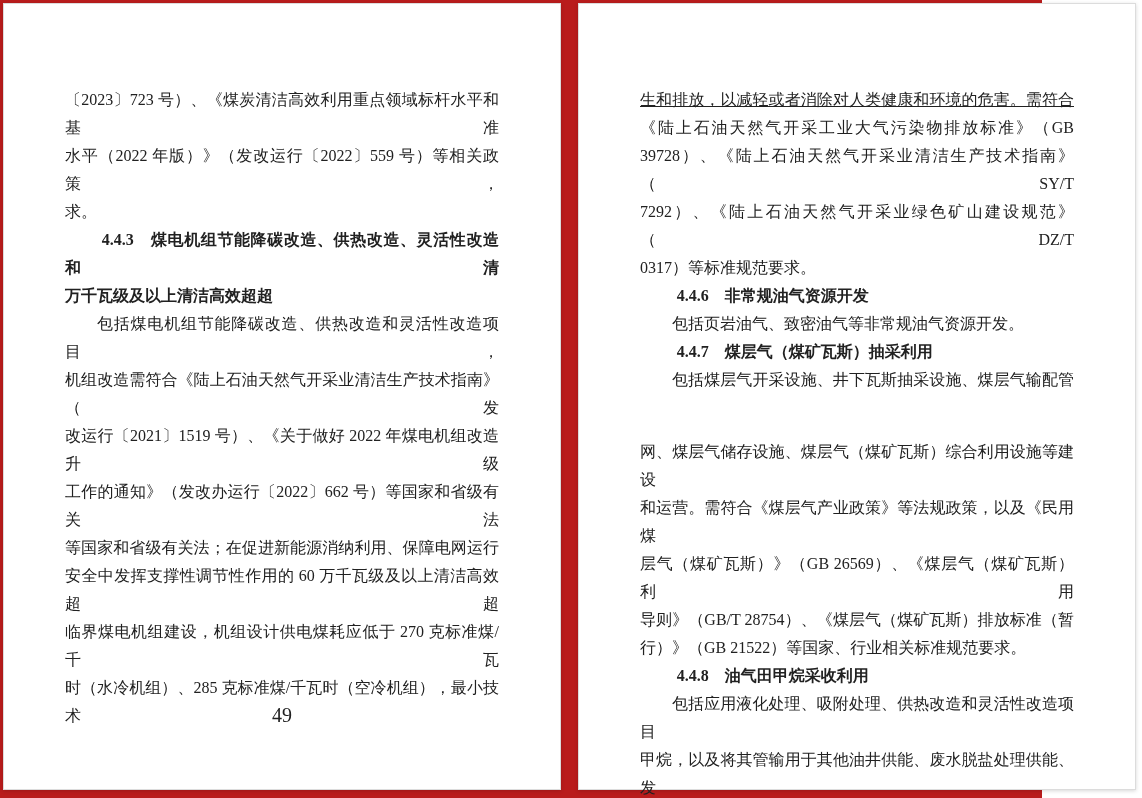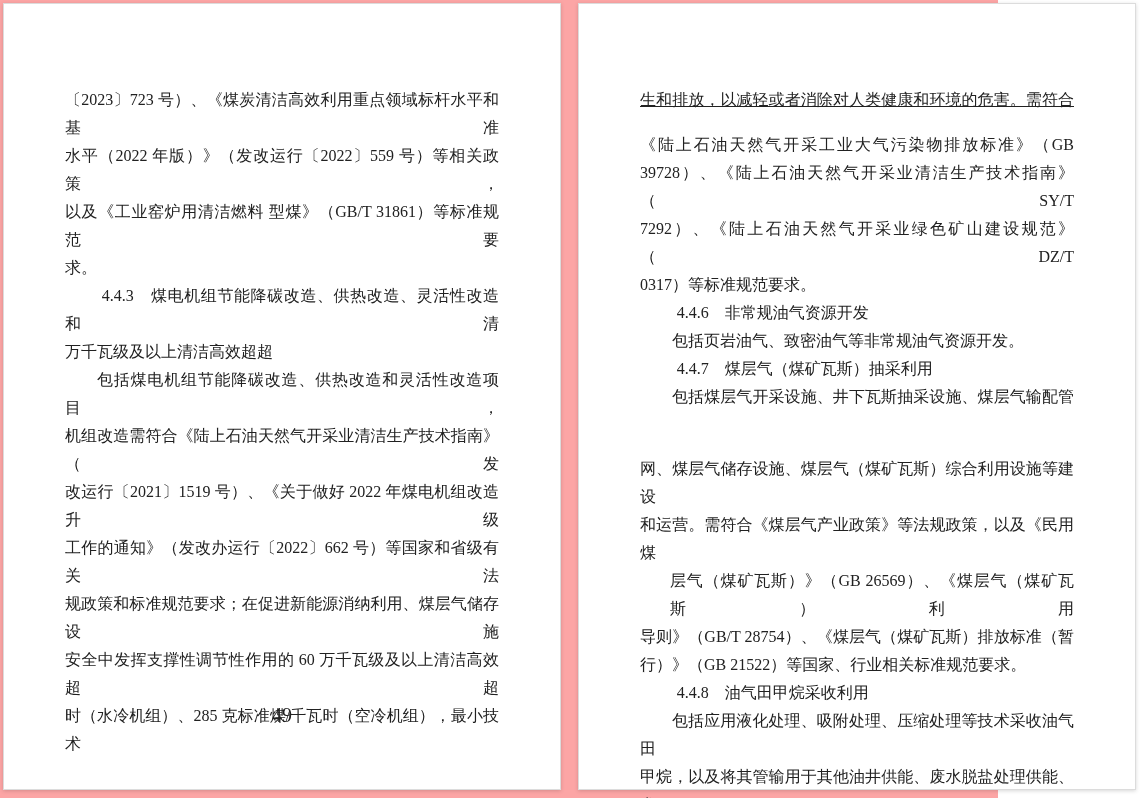--- a/index.html
+++ b/index.html
@@ -1,17 +1,17 @@
 <!DOCTYPE html>
 <html><head>
 <meta charset="utf-8">
 <style>
   html,body{margin:0;padding:0;}
   body{width:1142px;height:798px;overflow:hidden;font-family:"Liberation Serif","DejaVu Serif",serif;}
-  .canvas{position:relative;width:998px;height:798px;background:#fca5a5;}
+  .canvas{position:relative;width:998px;height:798px;background:#b91c1c;padding-left:44px;}
   .page{
     position:absolute;top:3px;width:556px;height:785px;
     background:#ffffff;border:1px solid #dcdcdc;box-sizing:content-box;
     box-shadow:0 1px 4px rgba(0,0,0,0.16);
   }
   .page-left{left:3px;}
   .page-right{left:578px;}
   .page-text{
     position:absolute;top:82px;left:61px;right:61px;
   }
@@ -19,65 +19,65 @@
     font-family:"Liberation Serif","DejaVu Serif",serif;
     font-size:16px;line-height:28px;color:#212121;
     text-align:justify;text-justify:inter-character;
     white-space:pre-wrap;
   }
   .line.fill{text-align-last:justify;}
   .line.heading-1{
     font-family:"Liberation Sans","DejaVu Sans",sans-serif;
     font-weight:bold;font-size:16.5px;
   }
-  .line.heading-2,.line.heading-3{font-weight:normal;}
+  .line.heading-2,.line.heading-3{font-weight:bold;}
   .page-number{
     position:absolute;bottom:62px;left:0;right:0;
     text-align:center;font-size:20px;color:#212121;
     font-family:"Liberation Serif","DejaVu Serif",serif;
   }
 </style>
 </head>
 <body>
 
 <div class="canvas">
   <div class="page page-left">
     <div class="page-text">
         <div class="line body fill" style="text-indent: 0em;">〔2023〕723 号）、《煤炭清洁高效利用重点领域标杆水平和基准</div>
         <div class="line body fill" style="text-indent: 0em;">水平（2022 年版）》（发改运行〔2022〕559 号）等相关政策，</div>
-        <div class="line body fill" style="text-indent: 0em;">以及《工业窑炉用清洁燃料 型煤》（GB/T 31861）等标准规范要</div>
         <div class="line body" style="text-indent: 0em;">求。</div>
         <div class="line heading-3 fill" style="text-indent: 2.3em;">4.4.3　煤电机组节能降碳改造、供热改造、灵活性改造和清</div>
         <div class="line heading-3" style="text-indent: 0em;">万千瓦级及以上清洁高效超超</div>
         <div class="line body fill" style="text-indent: 2em;">包括煤电机组节能降碳改造、供热改造和灵活性改造项目，</div>
         <div class="line body fill" style="text-indent: 0em;">机组改造需符合《陆上石油天然气开采业清洁生产技术指南》（发</div>
         <div class="line body fill" style="text-indent: 0em;">改运行〔2021〕1519 号）、《关于做好 2022 年煤电机组改造升级</div>
         <div class="line body fill" style="text-indent: 0em;">工作的通知》（发改办运行〔2022〕662 号）等国家和省级有关法</div>
-        <div class="line body fill" style="text-indent: 0em;">规政策和标准规范要求；在促进新能源消纳利用、煤层气储存设施</div>
+        <div class="line body fill" style="text-indent: 0em;">等国家和省级有关法；在促进新能源消纳利用、保障电网运行</div>
         <div class="line body fill" style="text-indent: 0em;">安全中发挥支撑性调节性作用的 60 万千瓦级及以上清洁高效超超</div>
+        <div class="line body fill" style="text-indent: 0em;">临界煤电机组建设，机组设计供电煤耗应低于 270 克标准煤/千瓦</div>
         <div class="line body fill" style="text-indent: 0em;">时（水冷机组）、285 克标准煤/千瓦时（空冷机组），最小技术</div>
       </div>
     <div class="page-number">49</div>
   </div>
   <div class="page page-right">
     <div class="page-text">
         <div class="line body fill" style="text-indent: 0em; text-decoration: underline;">生和排放，以减轻或者消除对人类健康和环境的危害。需符合</div>
-        <div class="line body fill" style="text-indent: 0em; margin-top: 17px;">《陆上石油天然气开采工业大气污染物排放标准》（GB</div>
+        <div class="line body fill" style="text-indent: 0em;">《陆上石油天然气开采工业大气污染物排放标准》（GB</div>
         <div class="line body fill" style="text-indent: 0em;">39728）、《陆上石油天然气开采业清洁生产技术指南》（SY/T</div>
         <div class="line body fill" style="text-indent: 0em;">7292）、《陆上石油天然气开采业绿色矿山建设规范》（DZ/T</div>
         <div class="line body" style="text-indent: 0em;">0317）等标准规范要求。</div>
         <div class="line heading-3" style="text-indent: 2.3em;">4.4.6　非常规油气资源开发</div>
         <div class="line body" style="text-indent: 2em;">包括页岩油气、致密油气等非常规油气资源开发。</div>
         <div class="line heading-3" style="text-indent: 2.3em;">4.4.7　煤层气（煤矿瓦斯）抽采利用</div>
         <div class="line body fill" style="text-indent: 2em;">包括煤层气开采设施、井下瓦斯抽采设施、煤层气输配管</div>
         <div class="line body fill" style="text-indent: 0em; margin-top: 44px;">网、煤层气储存设施、煤层气（煤矿瓦斯）综合利用设施等建设</div>
         <div class="line body fill" style="text-indent: 0em;">和运营。需符合《煤层气产业政策》等法规政策，以及《民用煤</div>
-        <div class="line body fill" style="text-indent: 0em; margin-left: 30px;">层气（煤矿瓦斯）》（GB 26569）、《煤层气（煤矿瓦斯）利用</div>
+        <div class="line body fill" style="text-indent: 0em;">层气（煤矿瓦斯）》（GB 26569）、《煤层气（煤矿瓦斯）利用</div>
         <div class="line body fill" style="text-indent: 0em;">导则》（GB/T 28754）、《煤层气（煤矿瓦斯）排放标准（暂</div>
         <div class="line body" style="text-indent: 0em;">行）》（GB 21522）等国家、行业相关标准规范要求。</div>
         <div class="line heading-3" style="text-indent: 2.3em;">4.4.8　油气田甲烷采收利用</div>
-        <div class="line body fill" style="text-indent: 2em;">包括应用液化处理、吸附处理、压缩处理等技术采收油气田</div>
+        <div class="line body fill" style="text-indent: 2em;">包括应用液化处理、吸附处理、供热改造和灵活性改造项目</div>
         <div class="line body fill" style="text-indent: 0em;">甲烷，以及将其管输用于其他油井供能、废水脱盐处理供能、发</div>
         <div class="line body" style="text-indent: 0em;">电等。</div>
         <div class="line heading-1" style="text-indent: 0em;">5　生态保护修复和利用</div>
       </div>
   </div>
 </div>
 
 </body></html>

